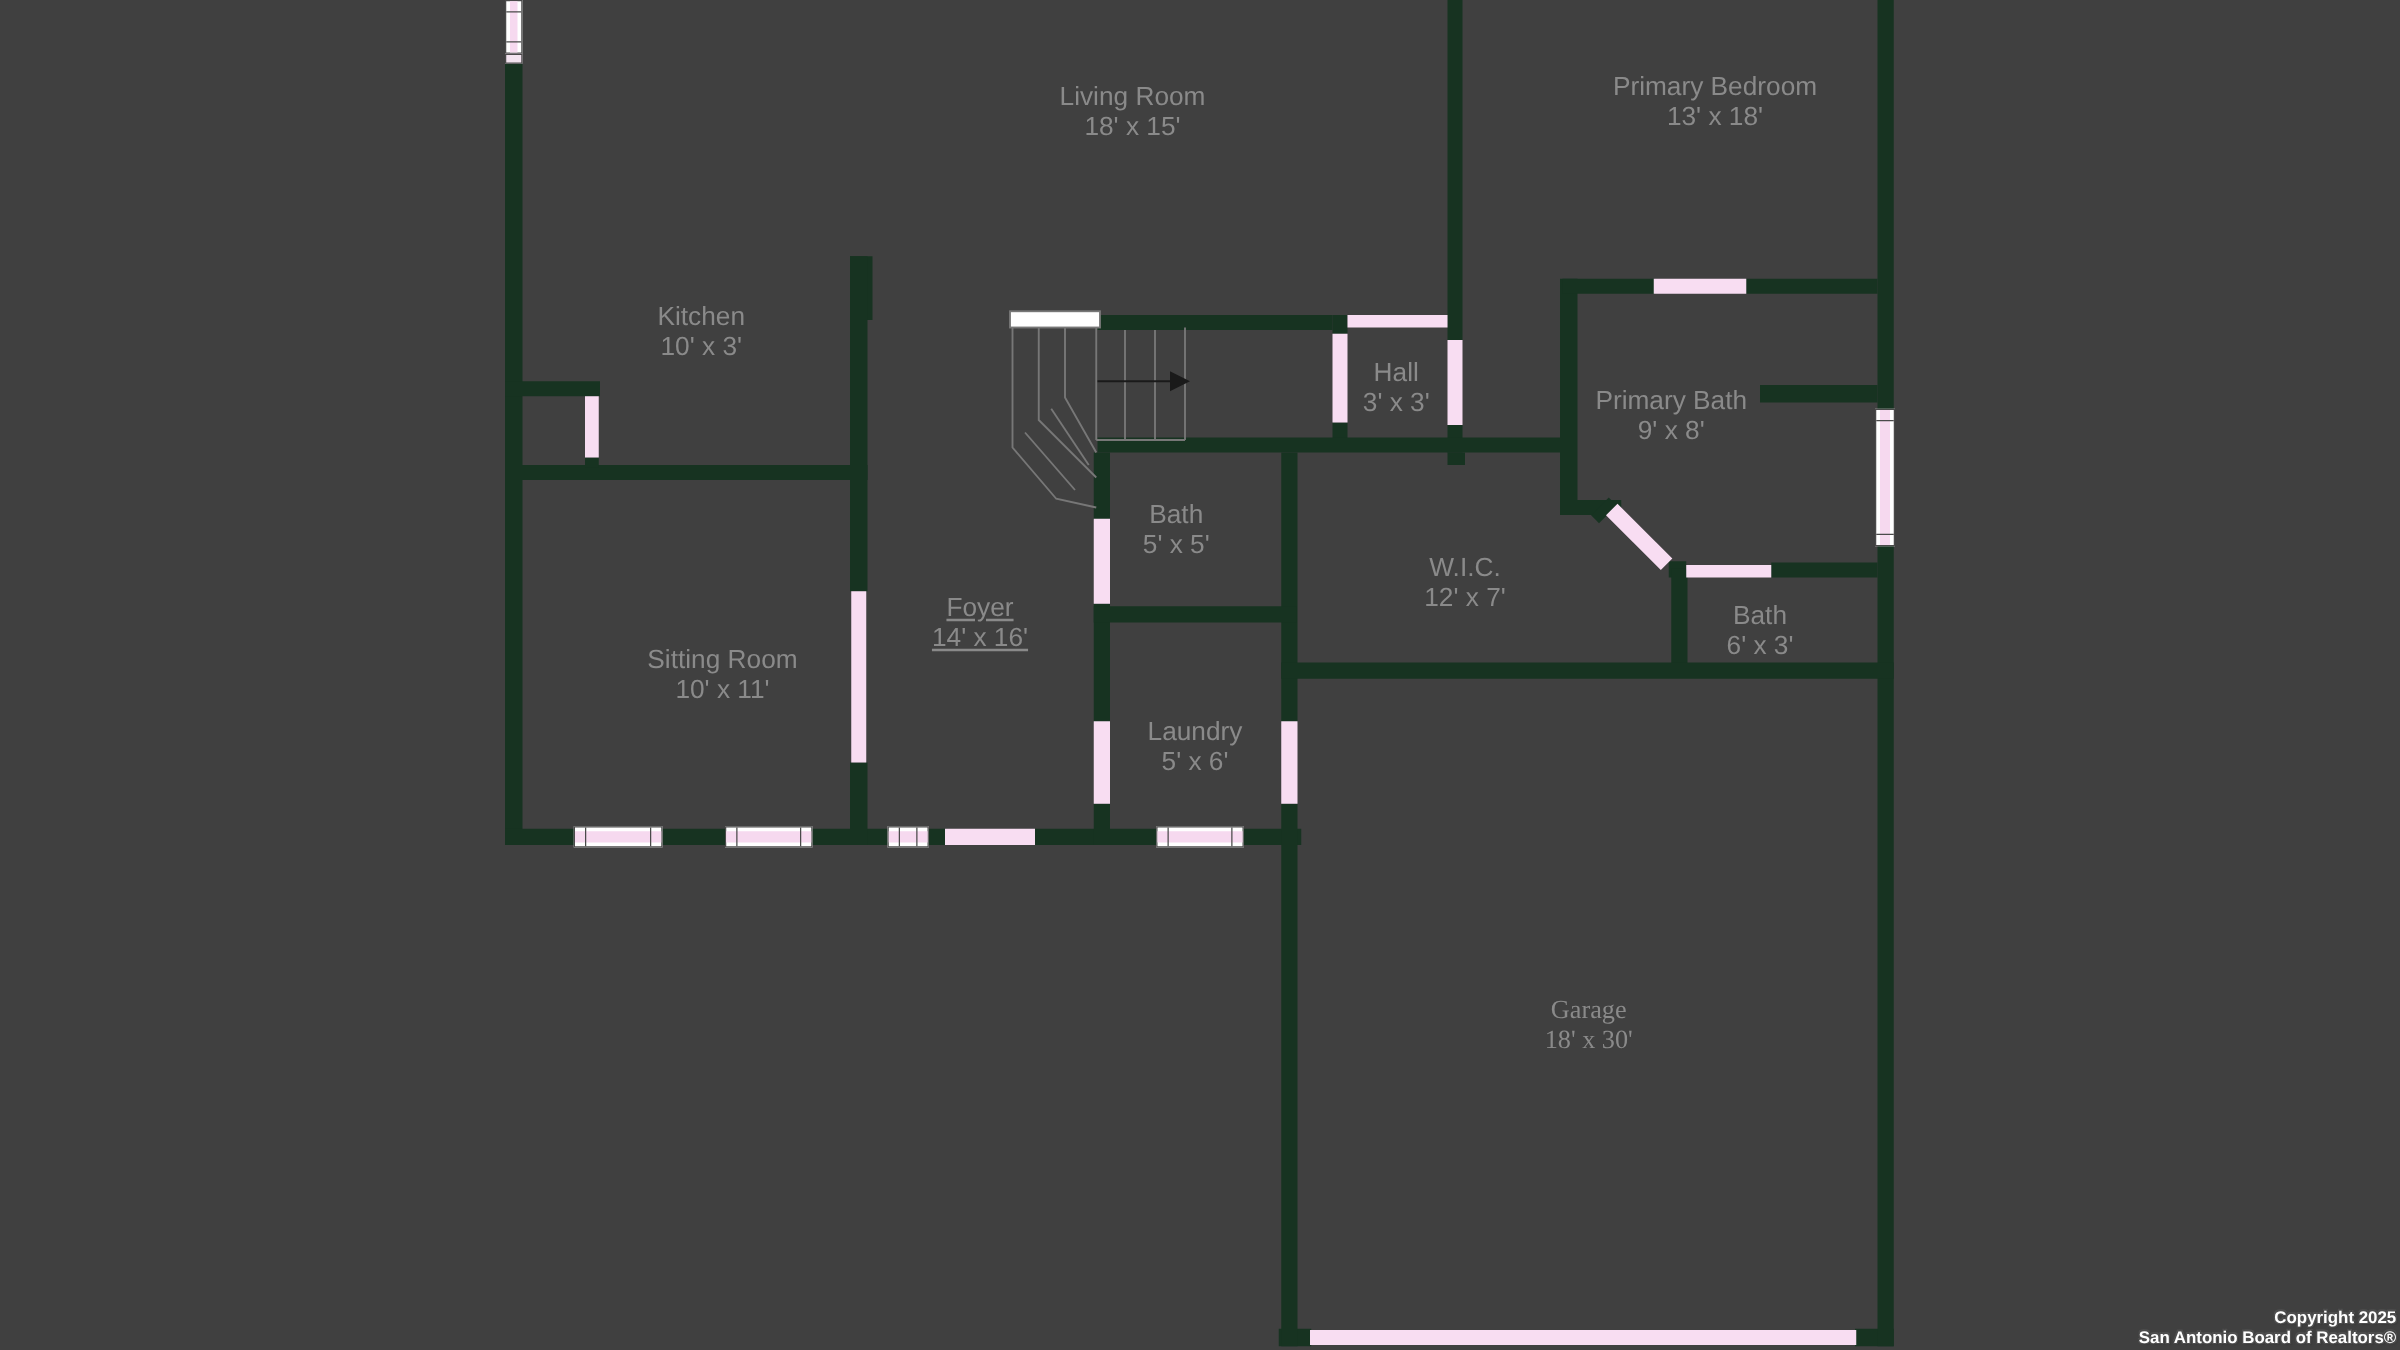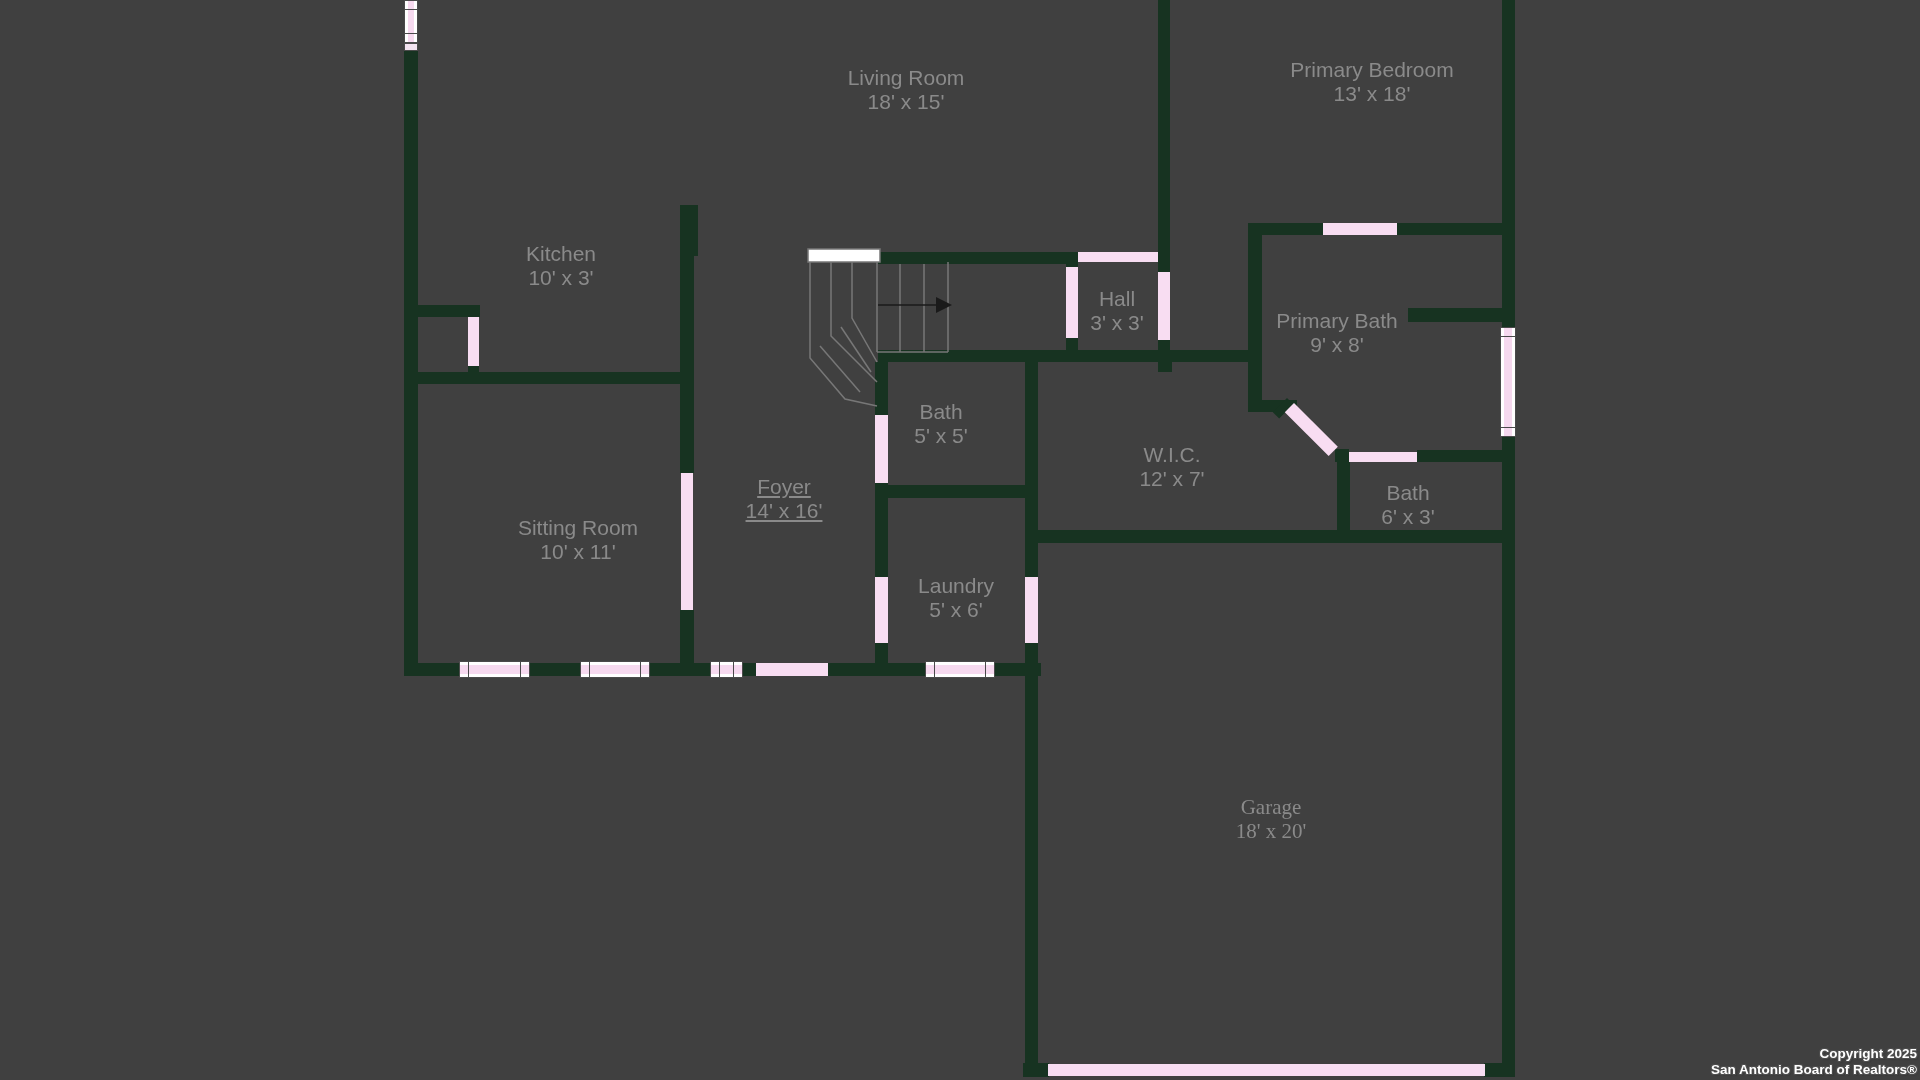--- a/index.html
+++ b/index.html
@@ -170,20 +170,20 @@
       <div class="room-label" style="left: 578px; top: 516px;">
         <div>Sitting Room</div>
         <div>10' x 11'</div>
       </div>
       <div class="room-label" style="left: 956px; top: 574px;">
         <div>Laundry</div>
         <div>5' x 6'</div>
       </div>
       <div class="room-label" style="left: 1271px; top: 795px; font-family: Liberation Serif, serif;">
         <div>Garage</div>
-        <div>18' x 20'</div>
+        <div>18' x 30'</div>
       </div>
     </div>
   <div id="copyright">
     <div>Copyright 2025</div>
     <div>San Antonio Board of Realtors®</div>
   </div>
 </div>
 
 </body></html>

